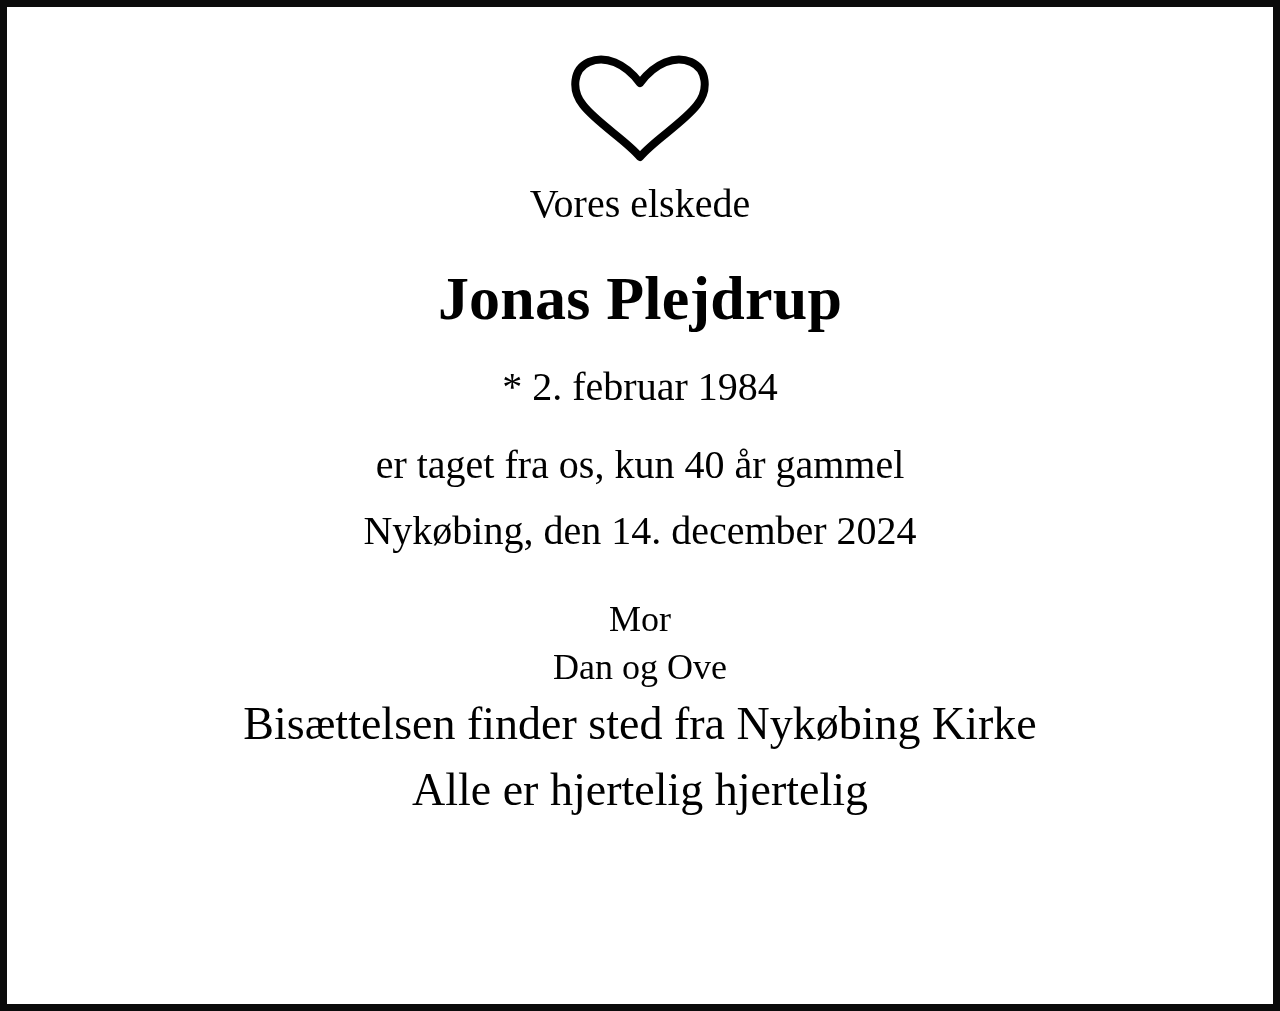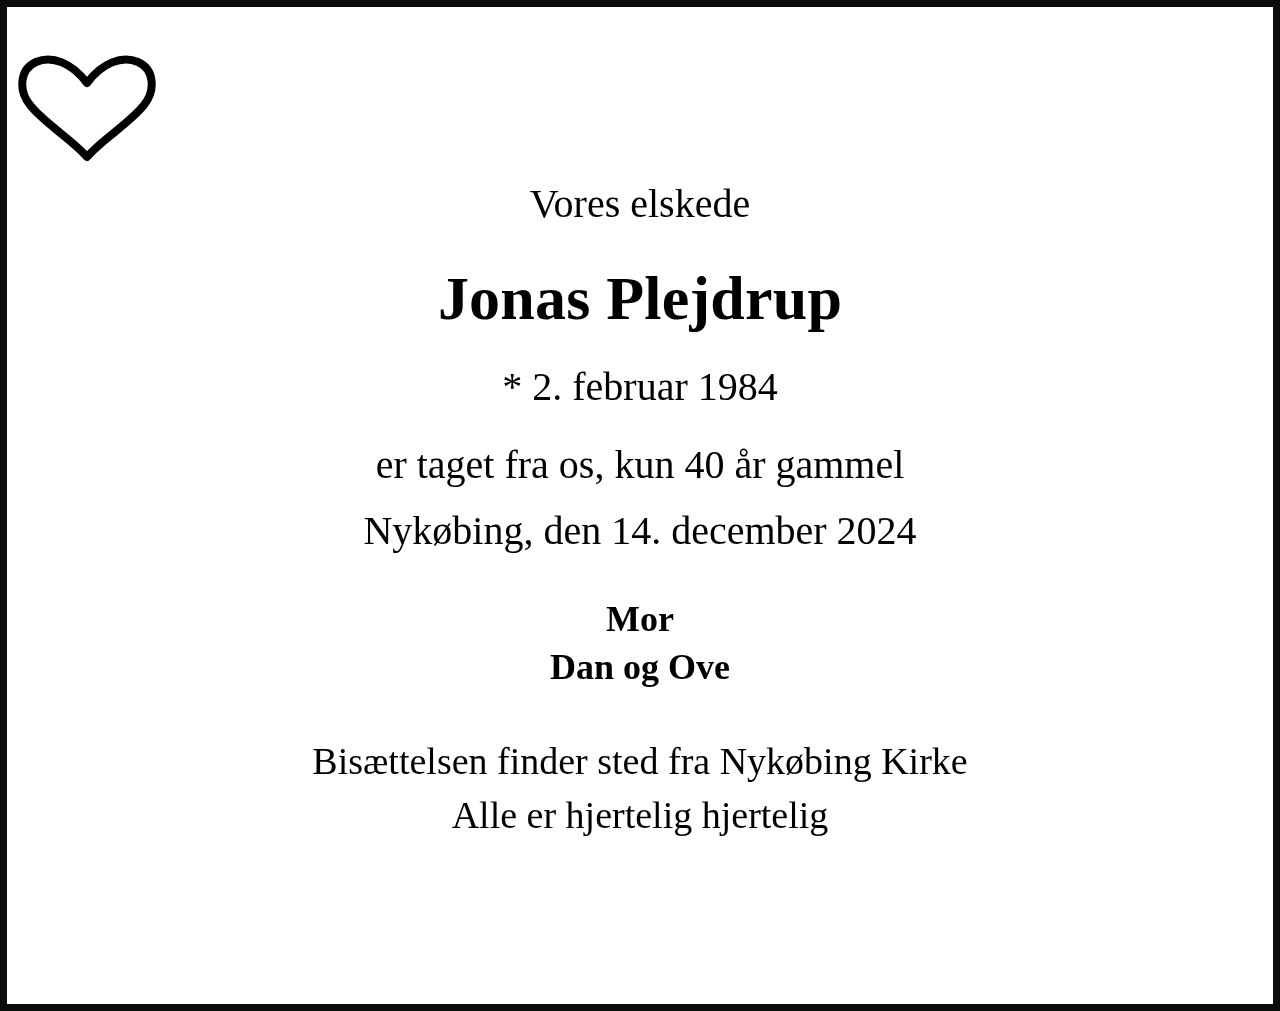--- a/index.html
+++ b/index.html
@@ -15,20 +15,21 @@
   }
   .notice {
     position: relative;
     box-sizing: border-box;
     width: 1280px;
     height: 1011px;
     background: #ffffff;
     border: 7px solid #0b0b0b;
     display: flex;
     flex-direction: column;
+    align-items: center;
     padding-top: 42px;
   }
   .heart-wrap {
     width: 160px;
     height: 118px;
     display: flex;
     align-items: center;
     justify-content: center;
     margin-bottom: 10px;
   }
@@ -57,26 +58,25 @@
     font-size: 40px;
     margin-top: 32px;
   }
   .place-date {
     font-size: 40px;
     margin-top: 20px;
   }
   .survivors {
     margin-top: 42px;
     font-size: 36px;
-    font-weight: bold;
+    font-weight: normal;
     line-height: 1.32;
   }
   .funeral {
-    margin-top: 44px;
-    font-size: 38px;
+    font-size: 46px;
     line-height: 1.42;
   }
 </style>
 </head>
 <body>
 
 <div class="notice">
 
   <div class="heart-wrap">
     <svg width="146" height="110" viewBox="0 0 146 110" aria-hidden="true">

